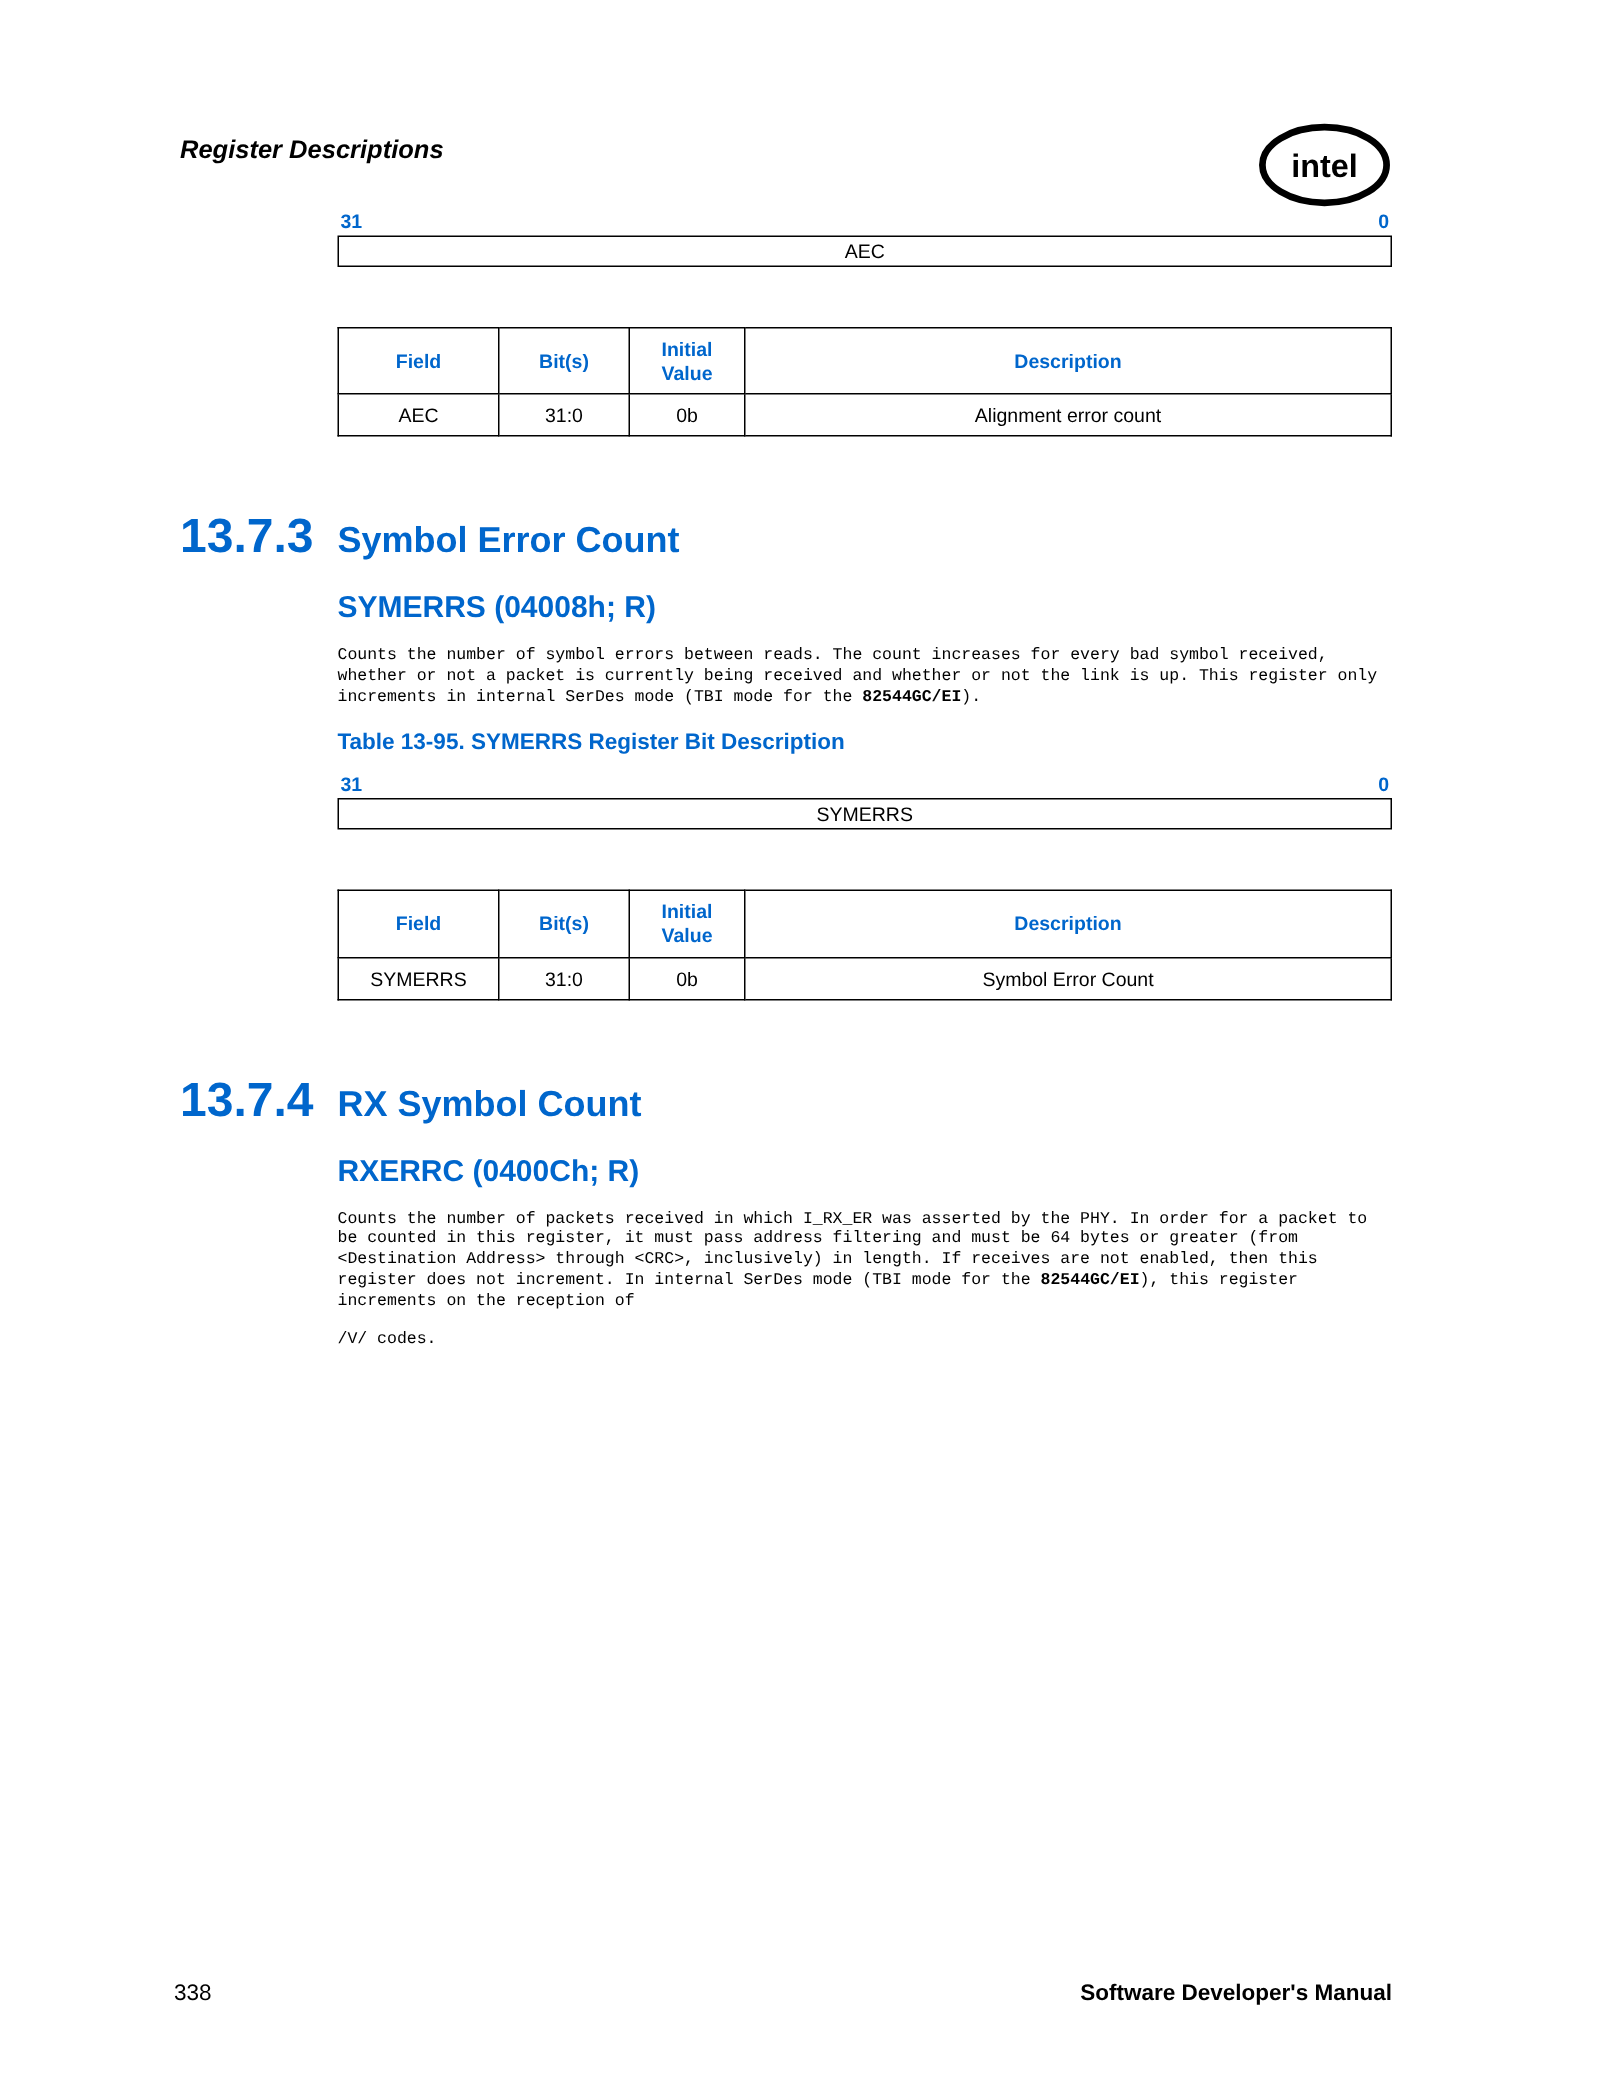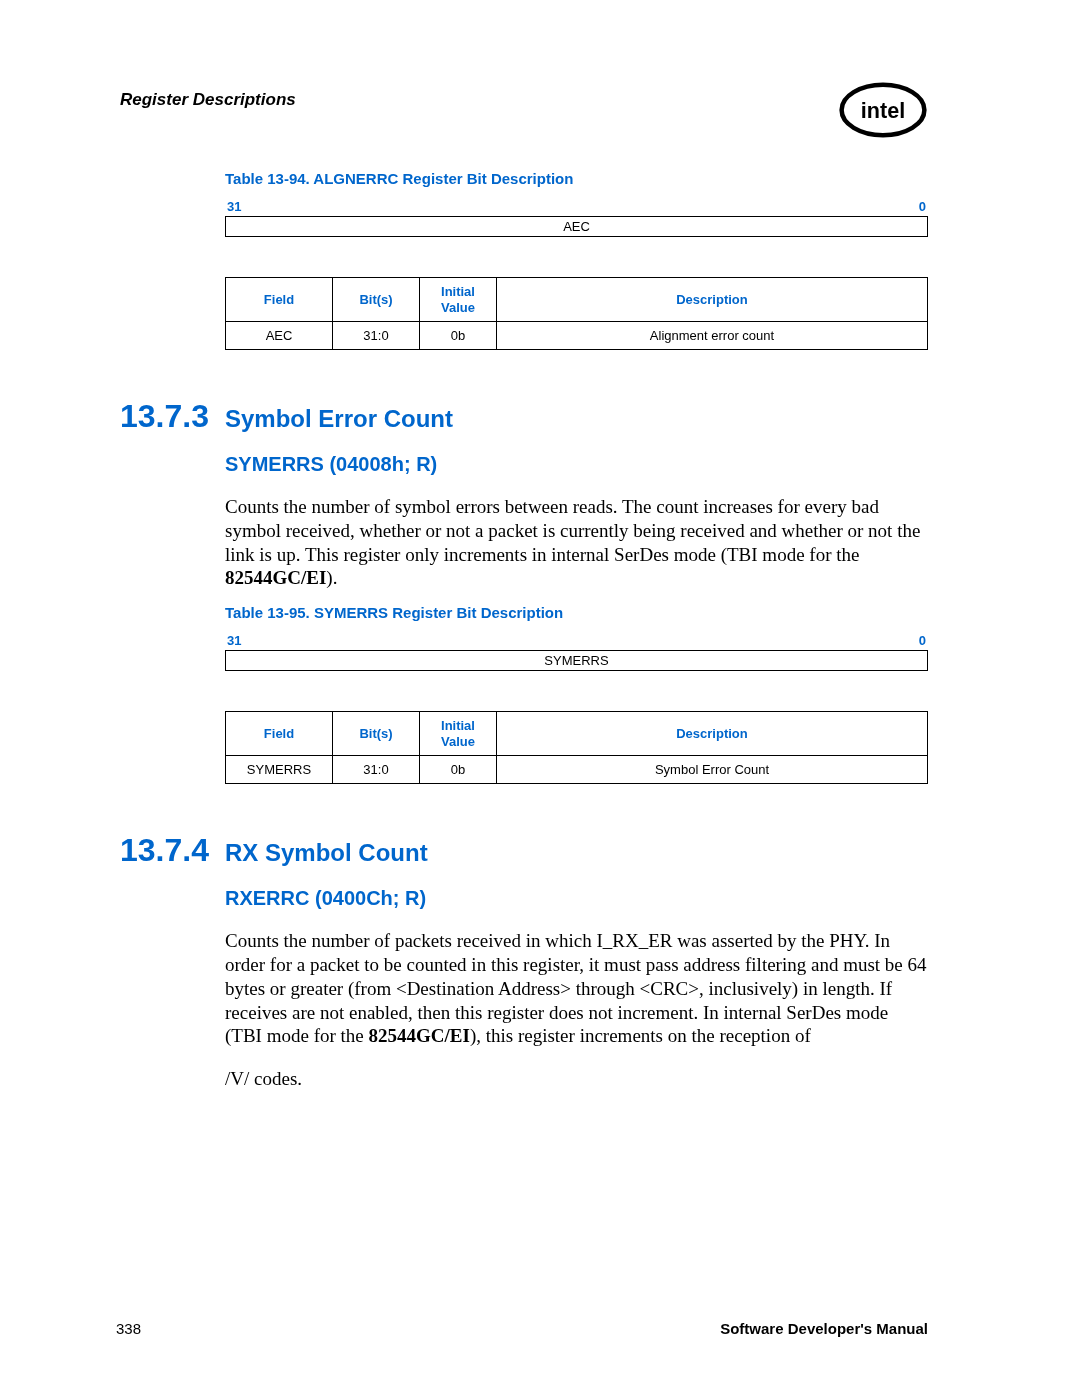--- a/index.html
+++ b/index.html
@@ -109,22 +109,22 @@
   }
   .subheading {
     font-family: Arial, Helvetica, sans-serif;
     font-weight: bold;
     font-size: 20px;
     color: #0066cc;
     margin-top: 18px;
     margin-bottom: 14px;
   }
   .body-text {
-    font-family: Liberation Serif, serif;
-    font-size: 19px;
+    font-family: Liberation Mono, monospace;
+    font-size: 11px;
     line-height: 1.25;
     margin-bottom: 6px;
   }
   .footer-row {
     position: absolute;
     bottom: 60px;
     left: 116px;
     right: 120px;
     display: flex;
     justify-content: space-between;
@@ -141,21 +141,20 @@
 
   <div class="header-row">
     <div class="header-title">Register Descriptions</div>
     <svg class="logo" viewBox="0 0 100 66">
       <ellipse cx="50" cy="33" rx="46" ry="28" fill="none" stroke="#000" stroke-width="5"></ellipse>
       <text x="50" y="42" font-family="Arial" font-size="24" font-weight="bold" text-anchor="middle" fill="#000">intel</text>
     </svg>
   </div>
 
   <div class="content-indent">
-    <div class="table-caption">Table 13-94. ALGNERRC Register Bit Description</div>
 
     <div class="bit-range">
       <span>31</span>
       <span>0</span>
     </div>
     <div class="bit-box">AEC</div>
 
     <table class="reg-table">
       <tbody>
           <tr>

